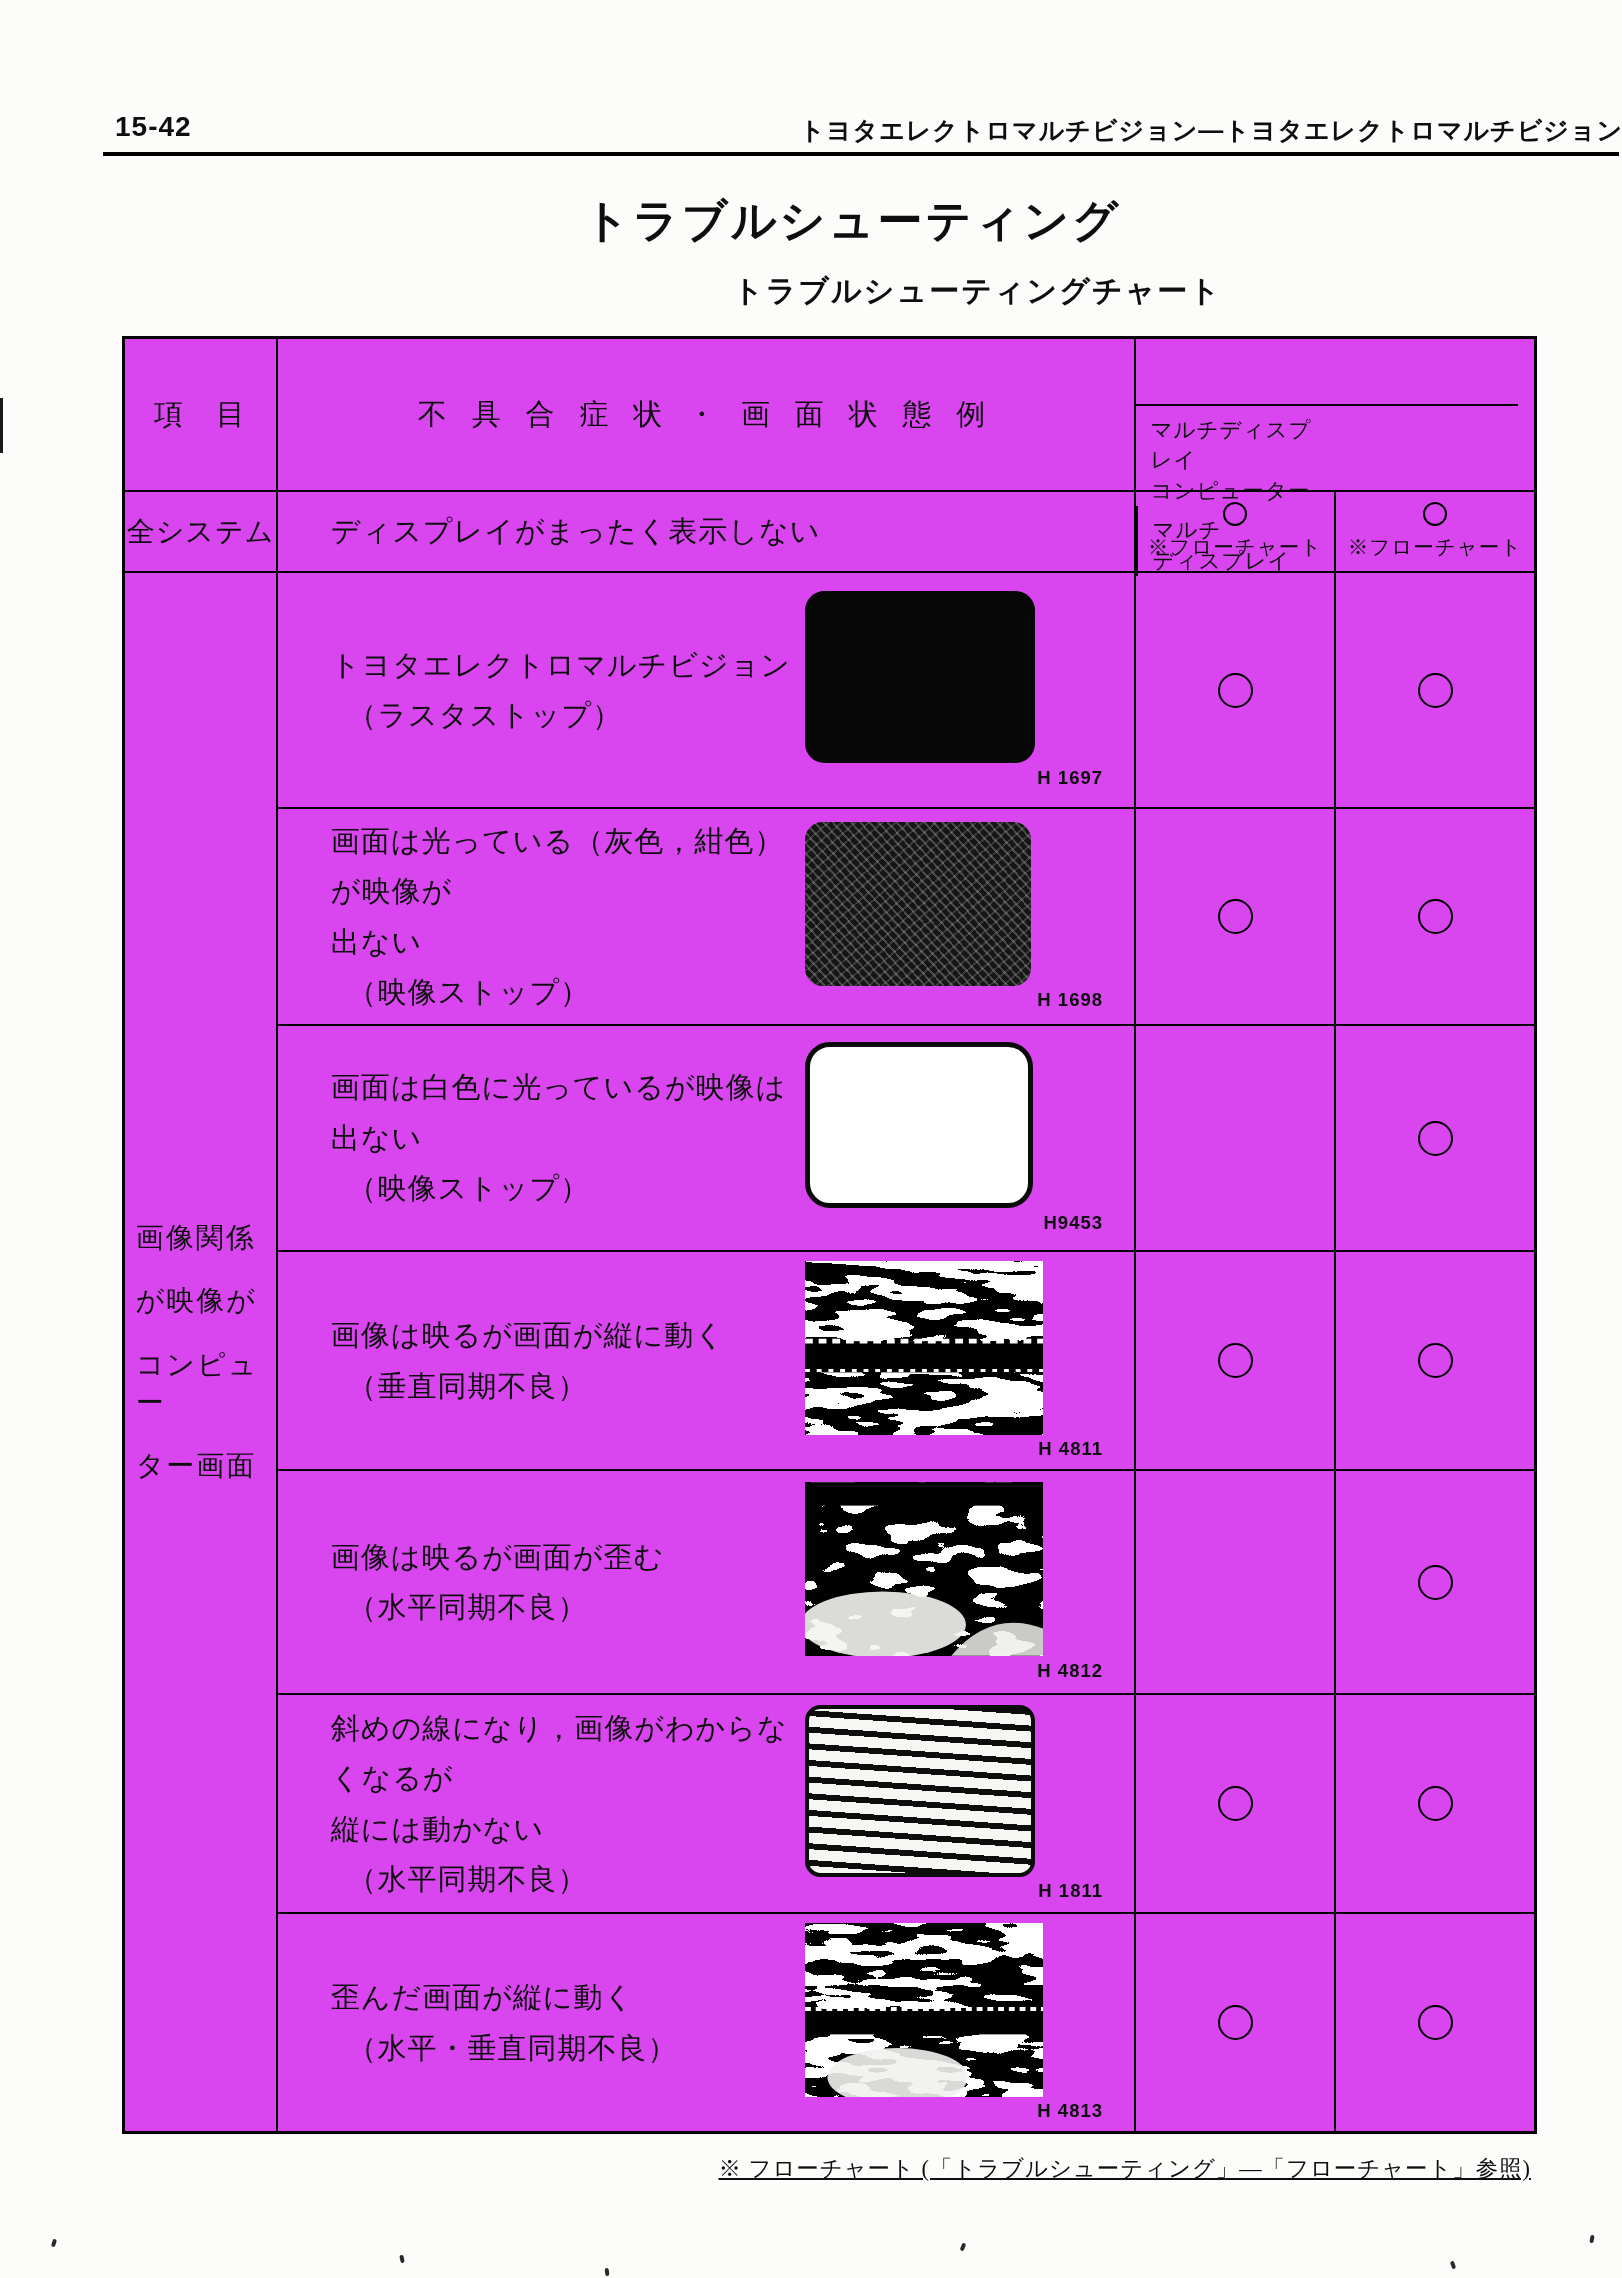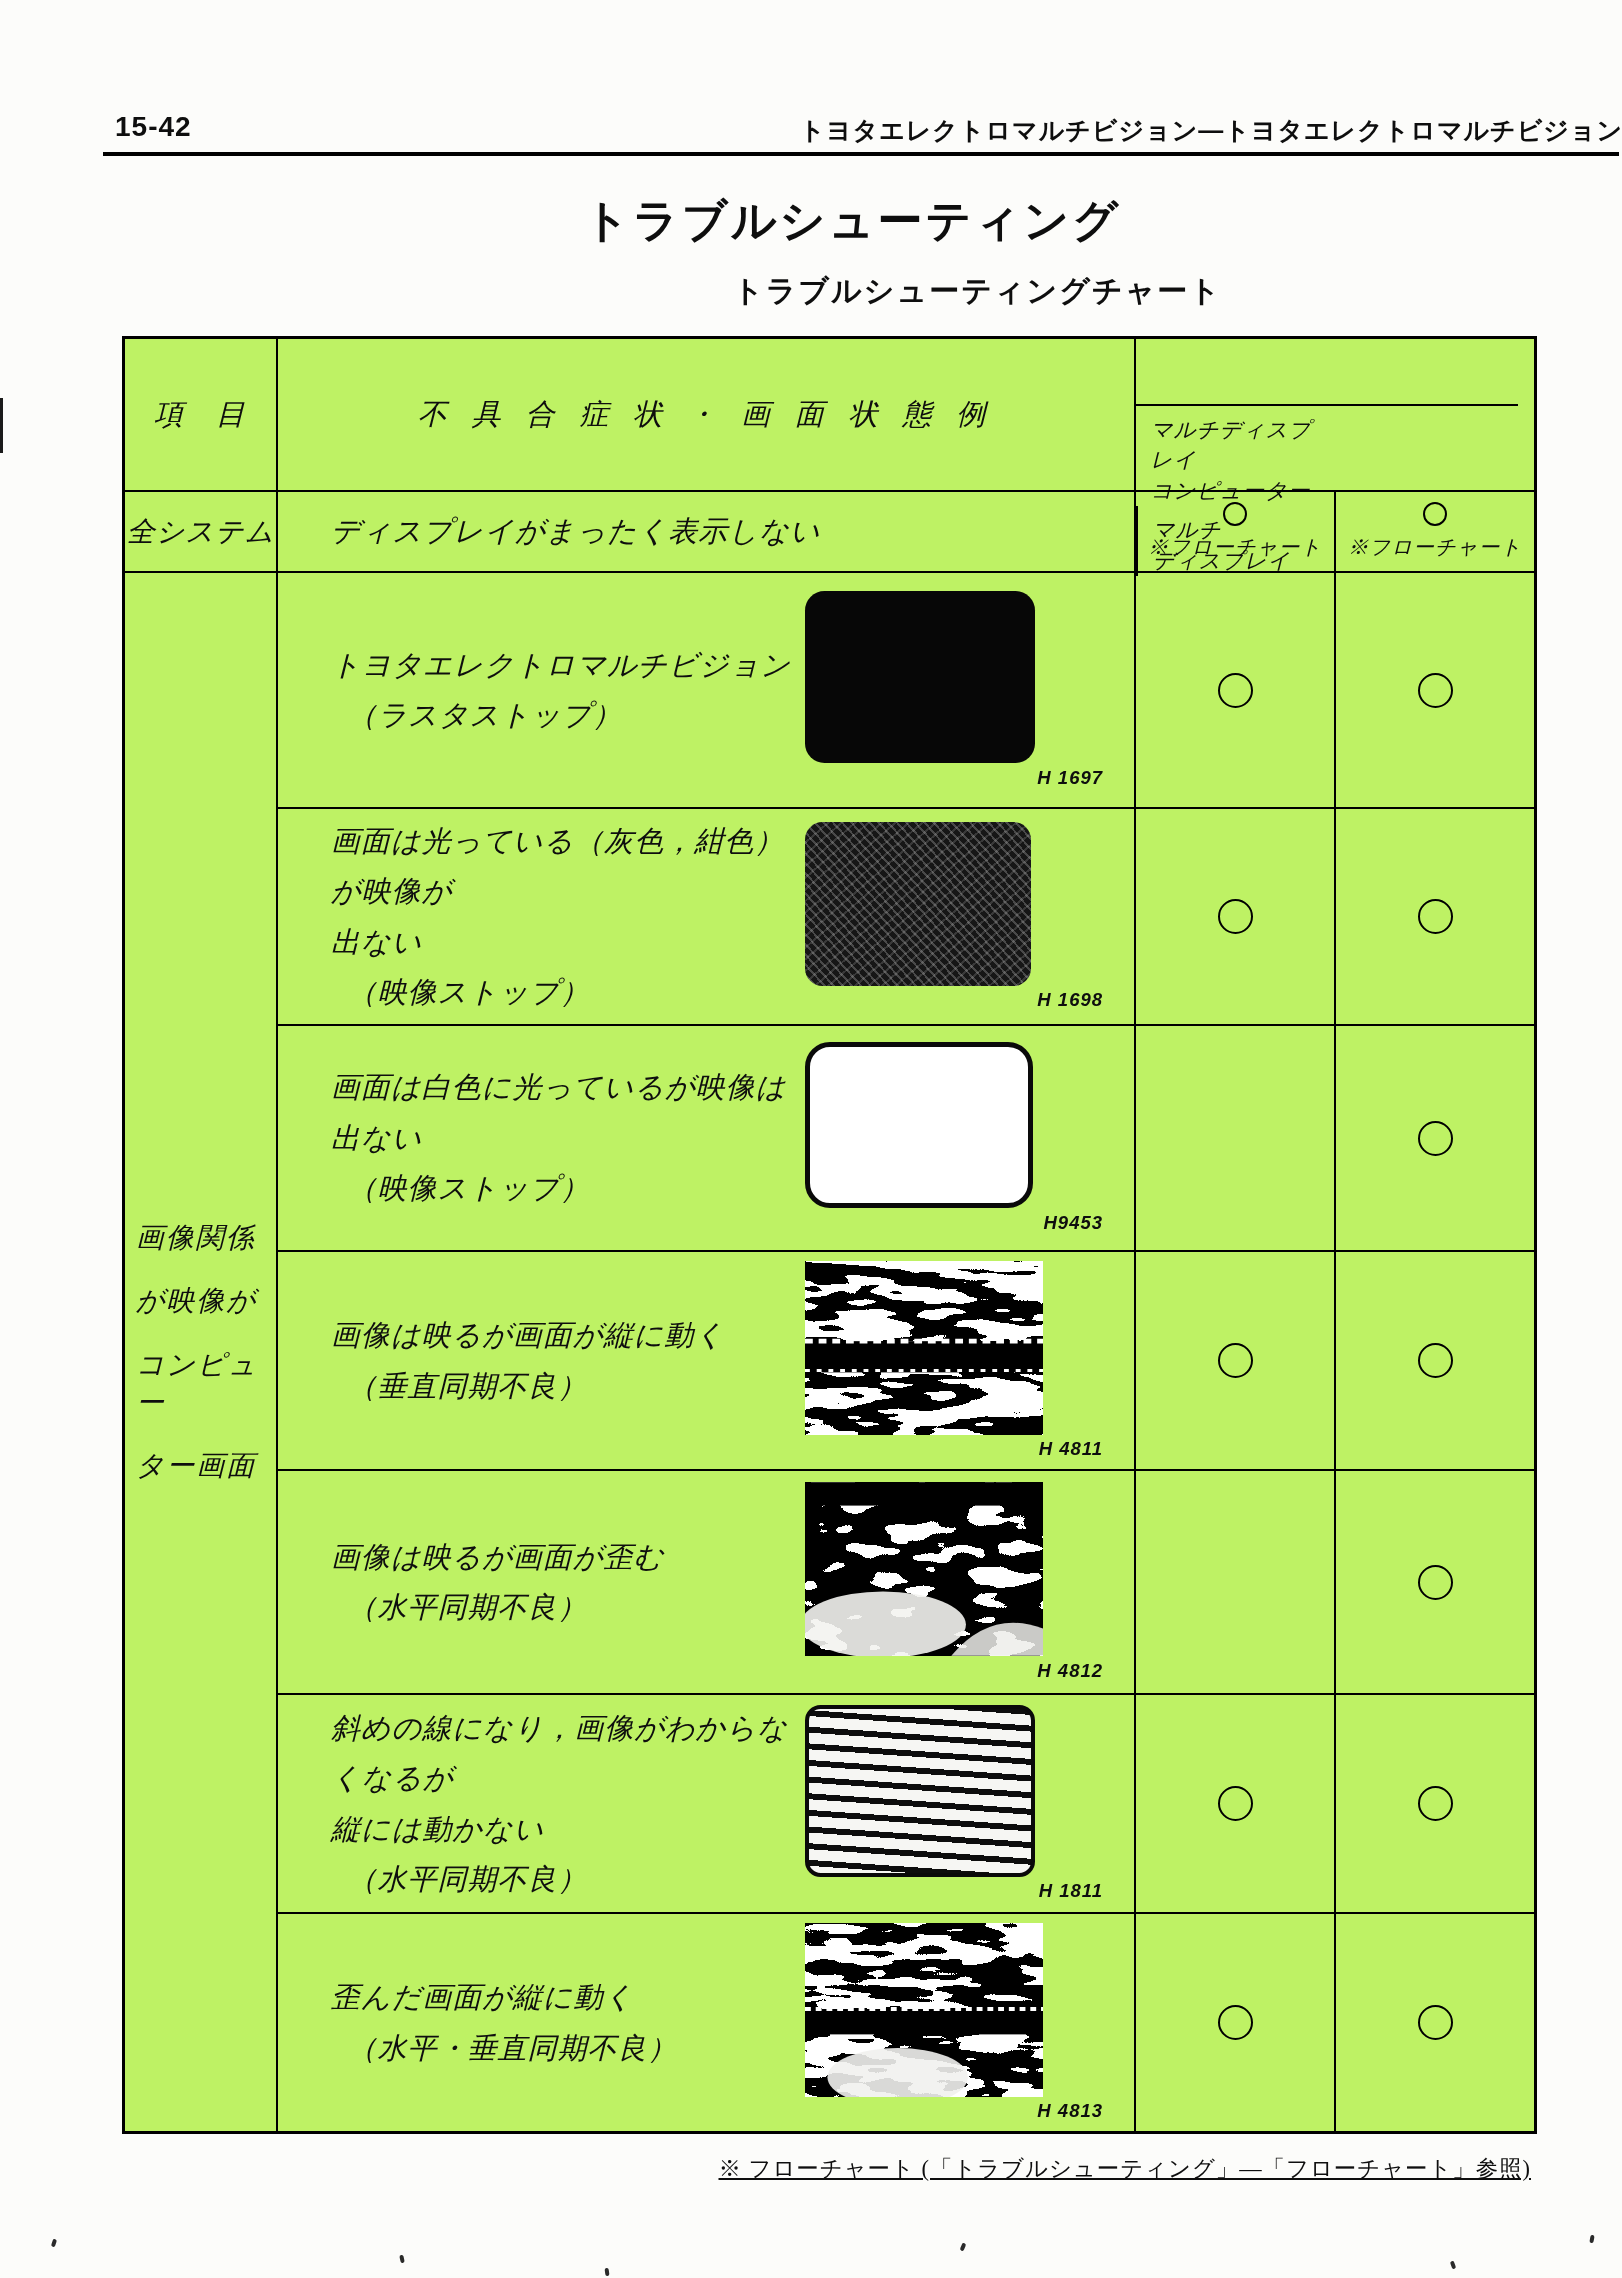--- a/index.html
+++ b/index.html
@@ -14,26 +14,25 @@
   .running-header{position:absolute;left:166px;right:0;top:114px;text-align:right;
     font-size:25px;font-weight:bold;font-family:"Liberation Sans","DejaVu Sans",sans-serif;letter-spacing:1px;}
   .top-rule{position:absolute;left:103px;right:3.9px;top:152px;height:3.9px;background:#000;}
   .doc-title{position:absolute;left:82px;right:0;top:191px;text-align:center;margin:0;
     font-size:45px;font-weight:bold;font-family:"Liberation Sans","DejaVu Sans",sans-serif;letter-spacing:2.9px;}
   .doc-subtitle{position:absolute;left:332px;right:0;top:271px;text-align:center;margin:0;
     font-size:30px;font-weight:bold;font-family:"Liberation Sans","DejaVu Sans",sans-serif;letter-spacing:2px;}
 
   
   .tbl{
-    position:absolute;left:122px;top:336px;background:#bef264;
+    position:absolute;left:122px;top:336px;background:#d946ef;
     display:grid;
     grid-template-columns:151px 858px 200px 200px;
     grid-template-rows:151px 81px 236px 217px 226px 219px 224px 219px 219px;
     border:3.9px solid #000;
-    font-style:italic;
   }
   .c{border-left:2px solid #000;border-top:2px solid #000;position:relative;box-sizing:border-box;}
   .nl{border-left:none;}
   .nt{border-top:none;}
 
   .hcell-item{display:flex;align-items:center;justify-content:center;font-size:29px;letter-spacing:2px;}
   .hcell-symptom{display:flex;align-items:center;justify-content:center;font-size:29px;letter-spacing:8.8px;}
 
   .hr-outer{grid-column:3/5;}
   .hr-inner{position:absolute;left:0;right:16px;bottom:0;height:84px;border-top:2px solid #000;display:flex;flex-direction:column;}

